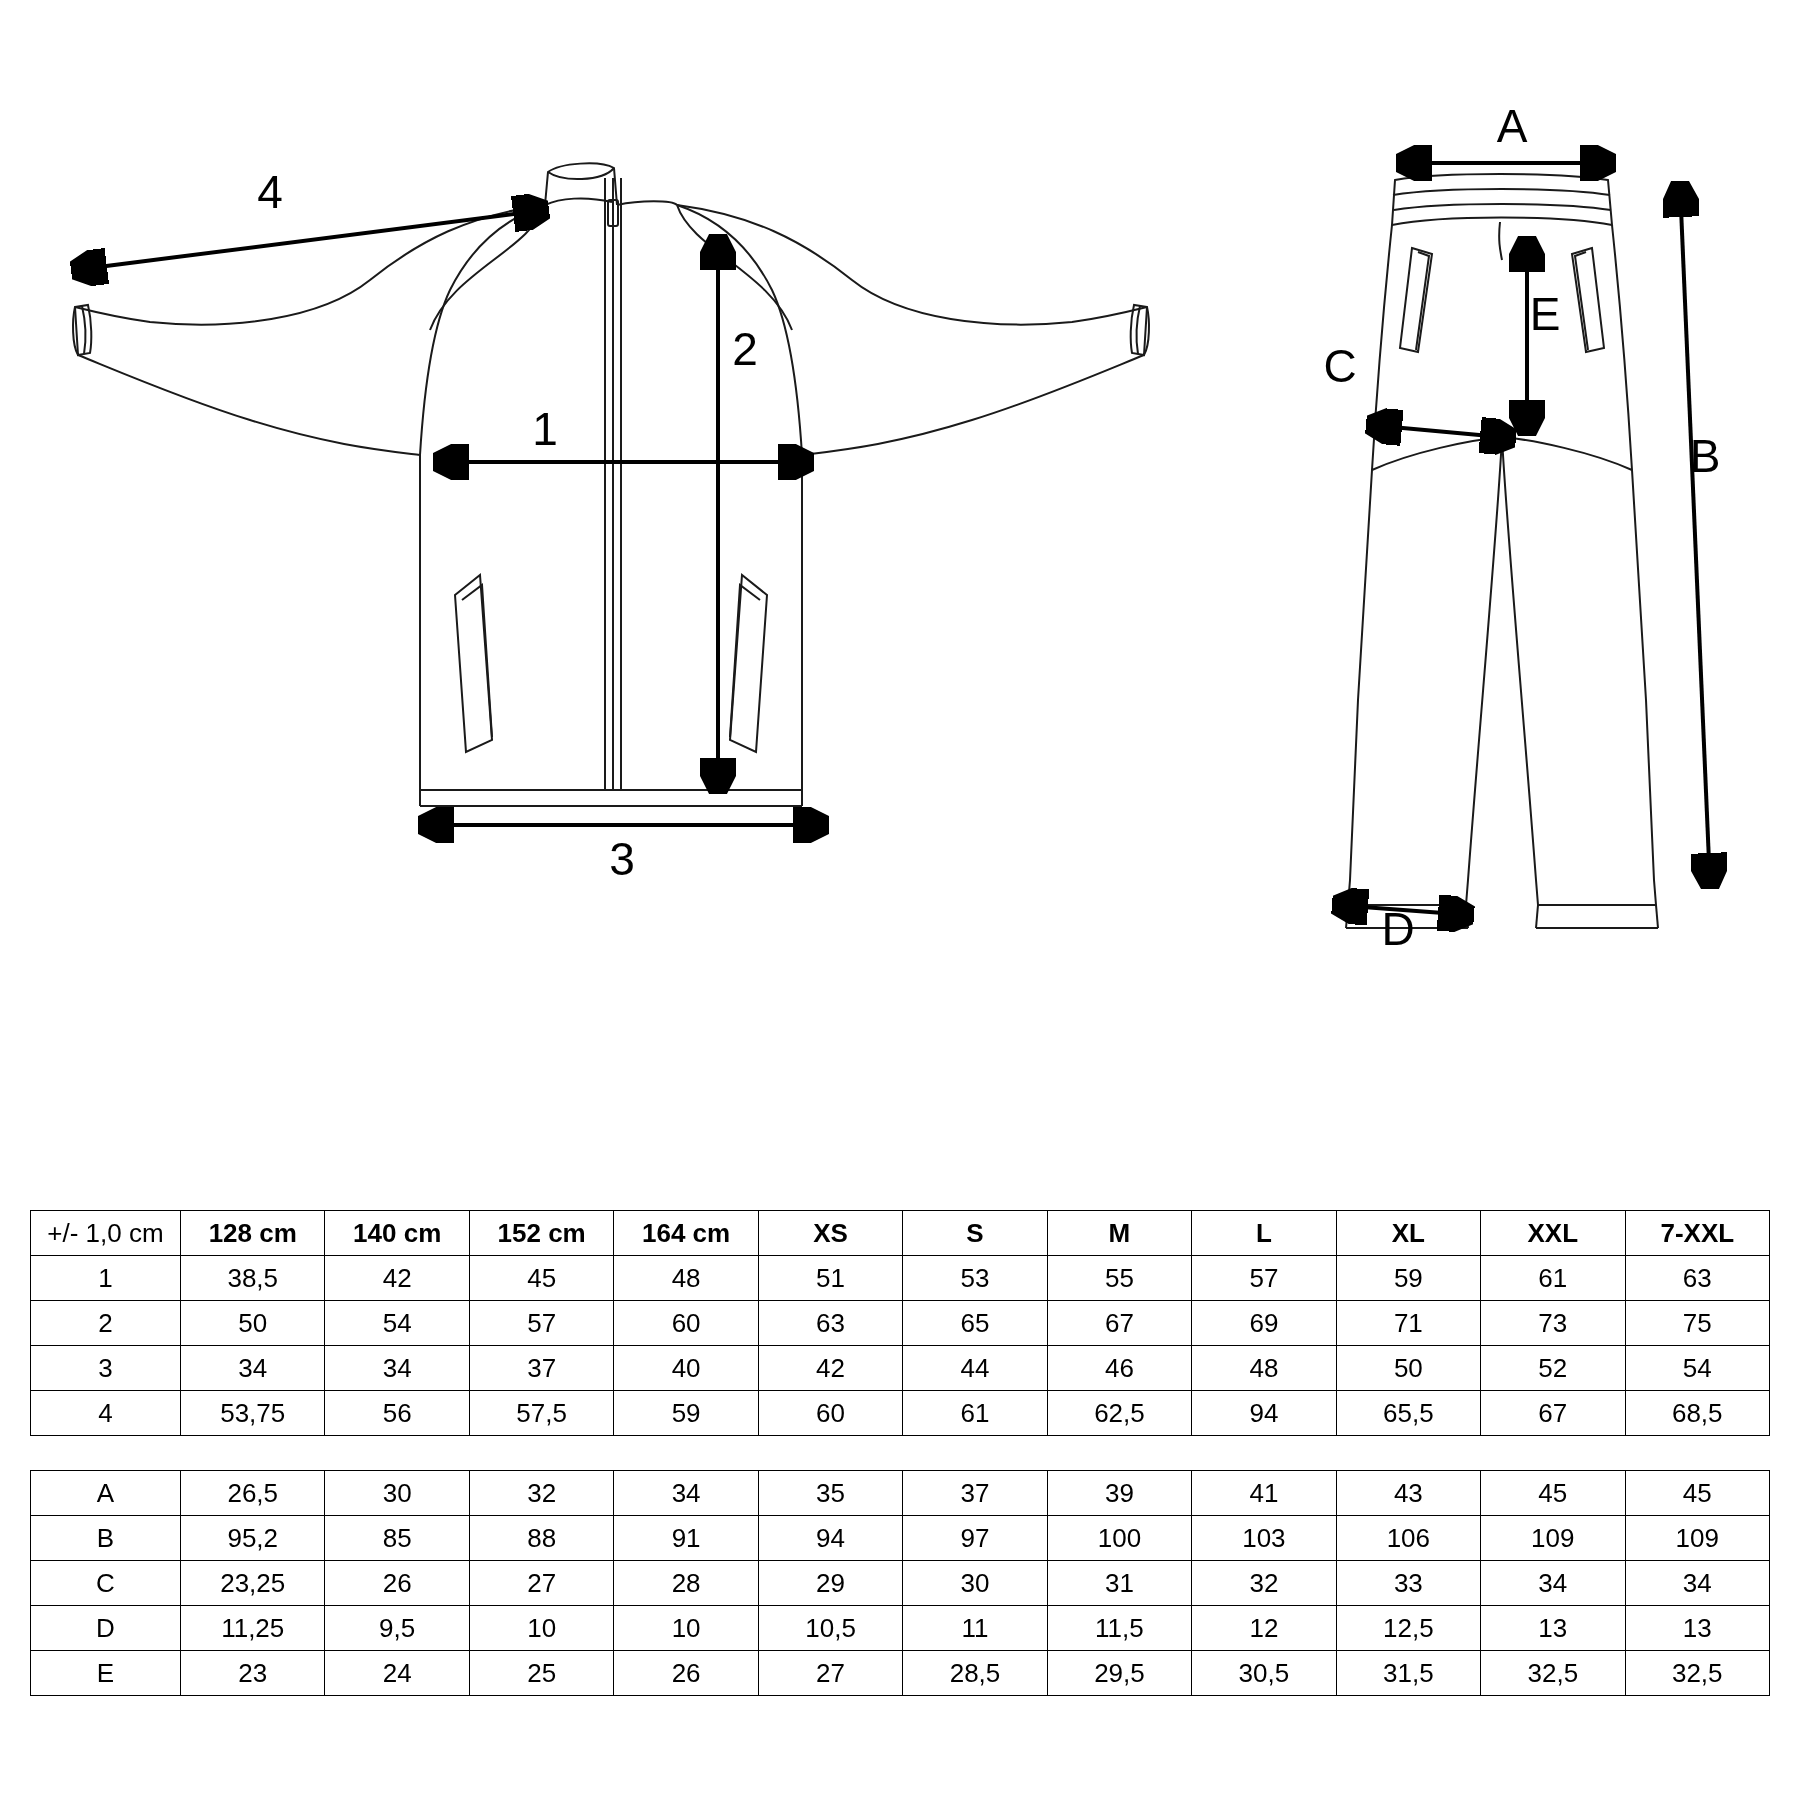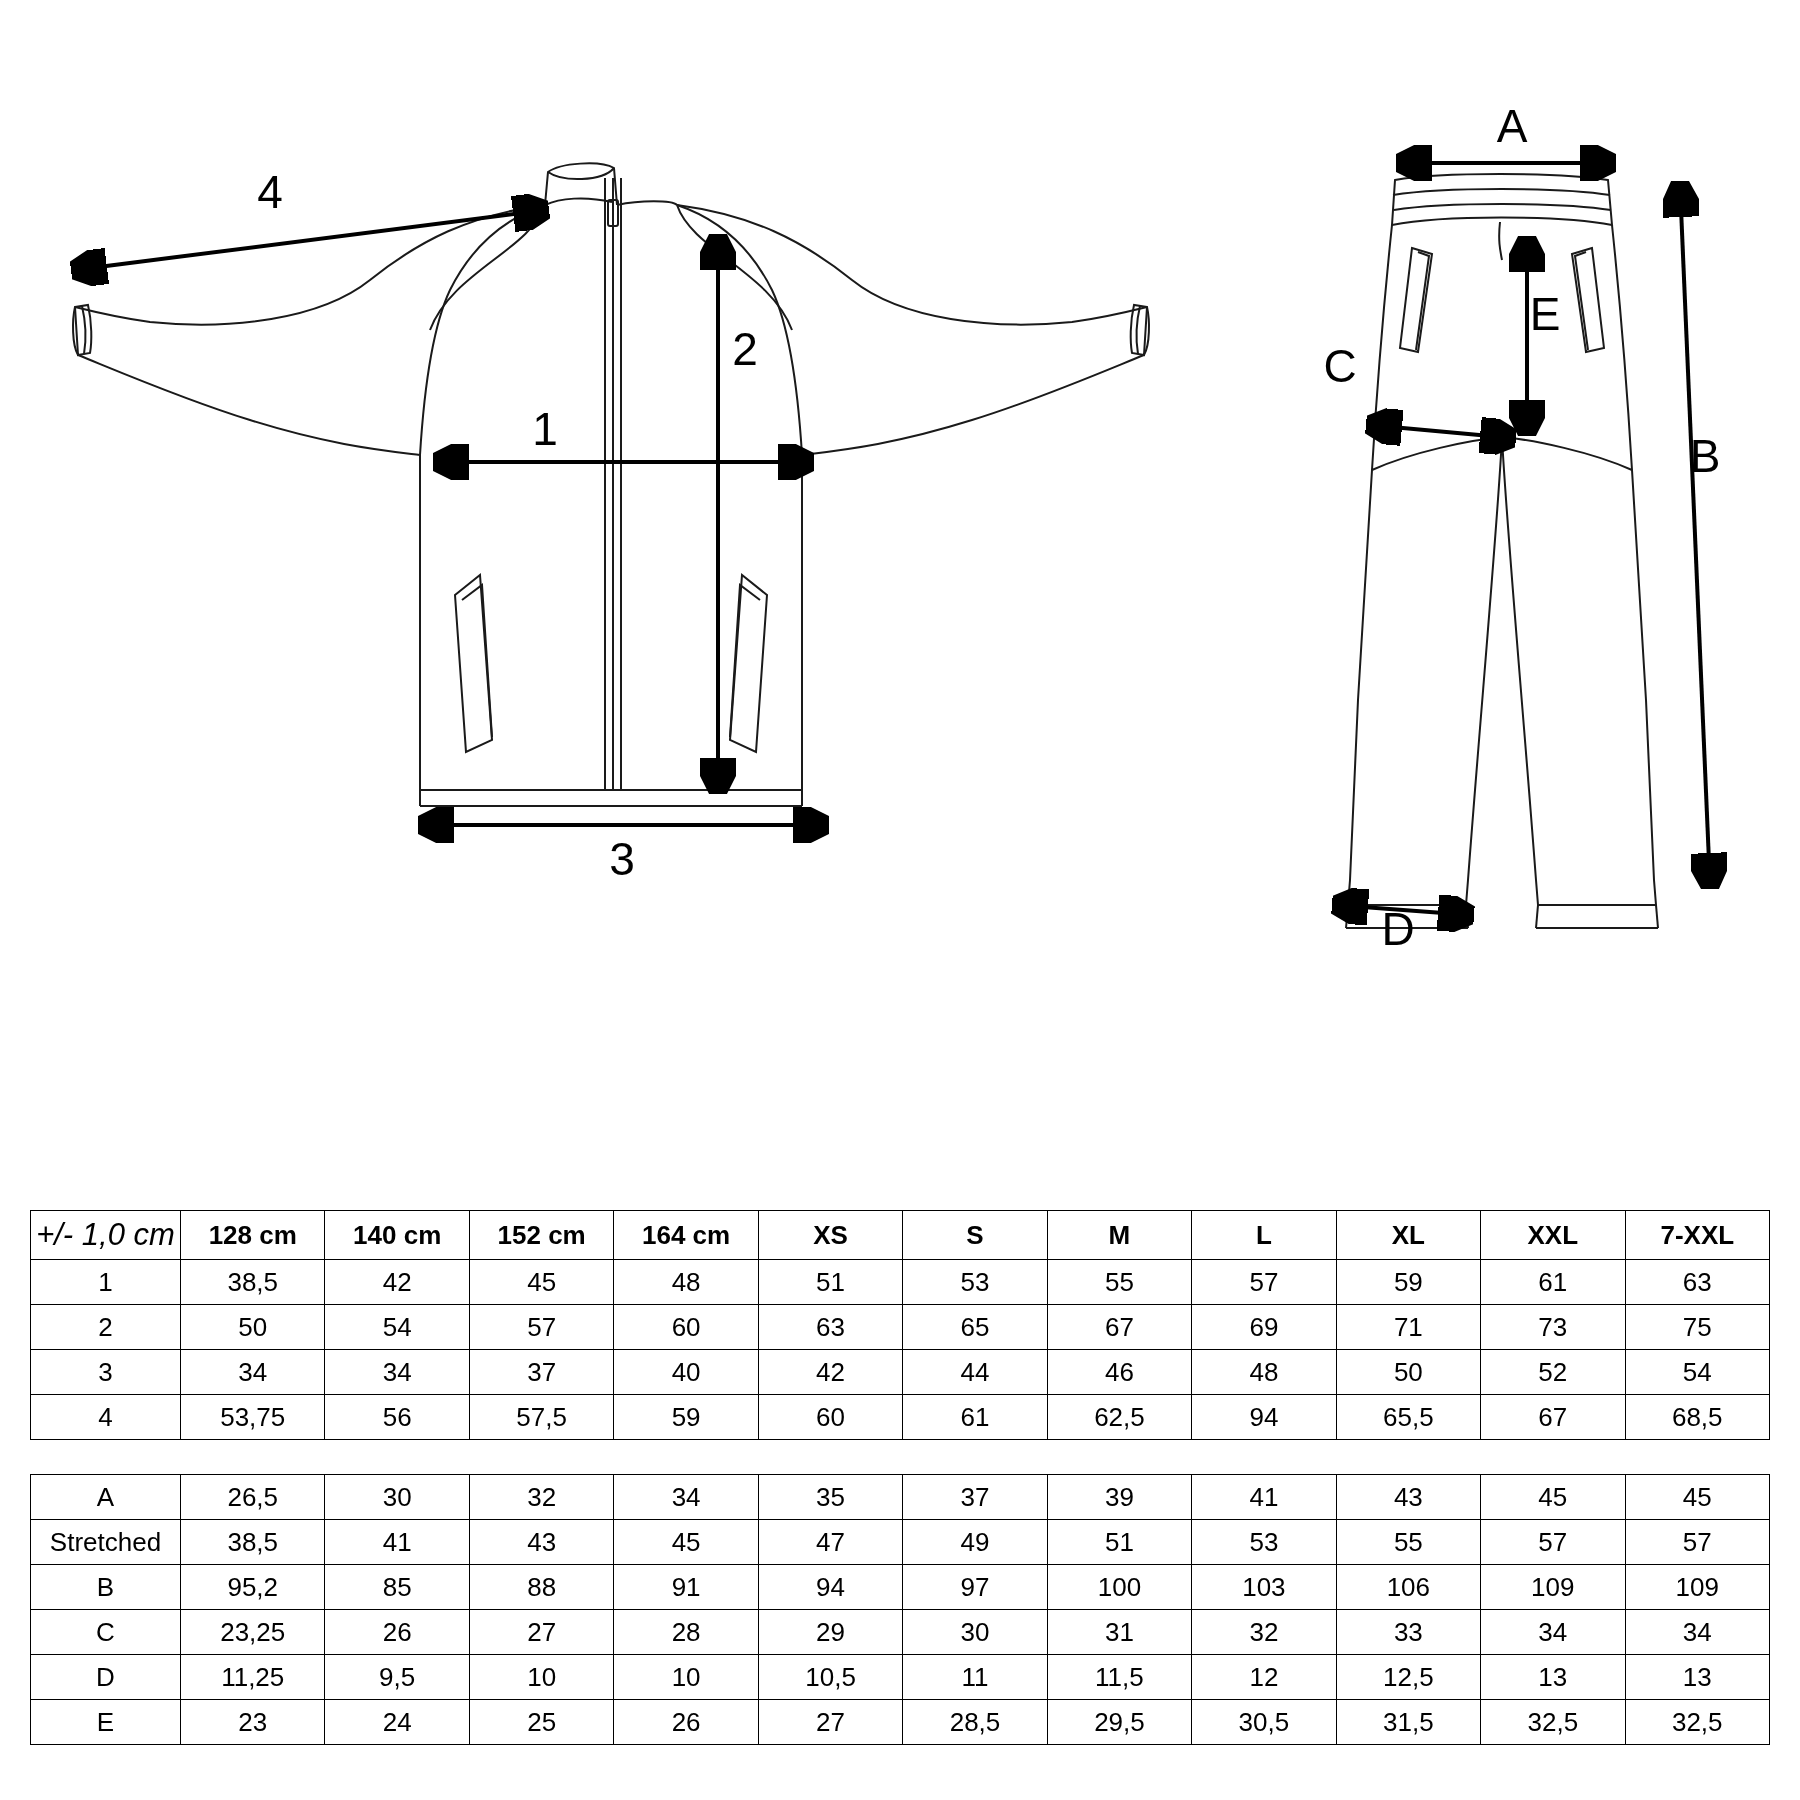--- a/index.html
+++ b/index.html
@@ -43,22 +43,21 @@
     height: 32px;
     color: #000;
     font-weight: normal;
     background: #fff;
   }
   table.size-table thead th {
     font-weight: bold;
   }
   table.size-table thead th.corner {
     font-weight: normal;
-    font-size: 31px;
-    font-style: italic;
+    font-size: 26px;
   }
   table.size-table td.rowlabel {
     font-weight: normal;
   }
   .spacer {
     height: 34px;
   }
   .col-first { width: 150px; }
   svg text {
     font-family: "Liberation Sans", sans-serif;
@@ -309,34 +308,20 @@
         <td>34</td>
         <td>35</td>
         <td>37</td>
         <td>39</td>
         <td>41</td>
         <td>43</td>
         <td>45</td>
         <td>45</td>
       </tr>
       <tr>
-        <td class="rowlabel">Stretched</td>
-        <td>38,5</td>
-        <td>41</td>
-        <td>43</td>
-        <td>45</td>
-        <td>47</td>
-        <td>49</td>
-        <td>51</td>
-        <td>53</td>
-        <td>55</td>
-        <td>57</td>
-        <td>57</td>
-      </tr>
-      <tr>
         <td class="rowlabel">B</td>
         <td>95,2</td>
         <td>85</td>
         <td>88</td>
         <td>91</td>
         <td>94</td>
         <td>97</td>
         <td>100</td>
         <td>103</td>
         <td>106</td>

